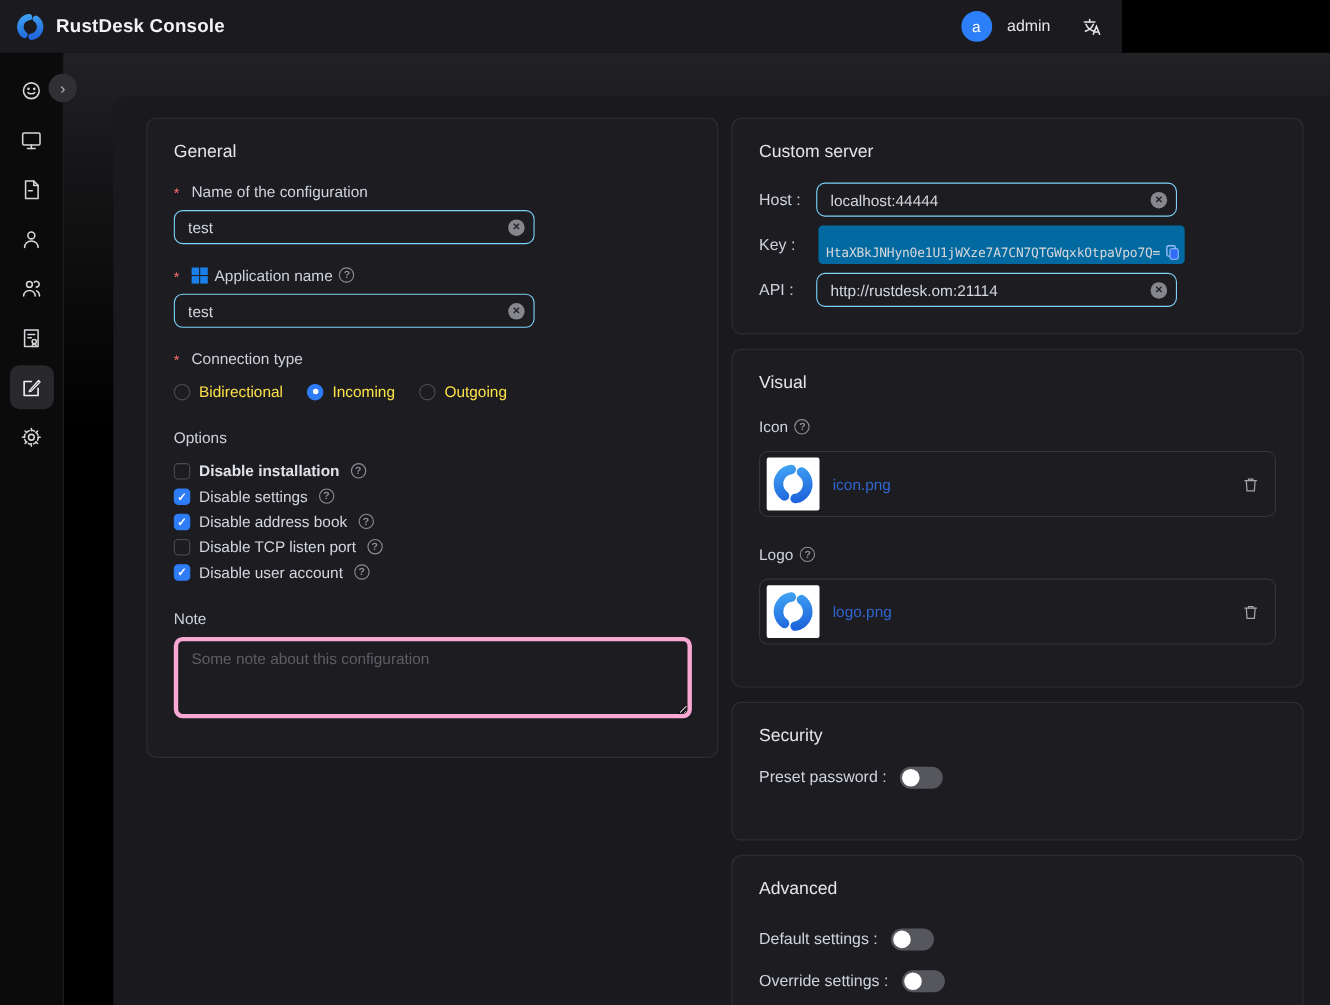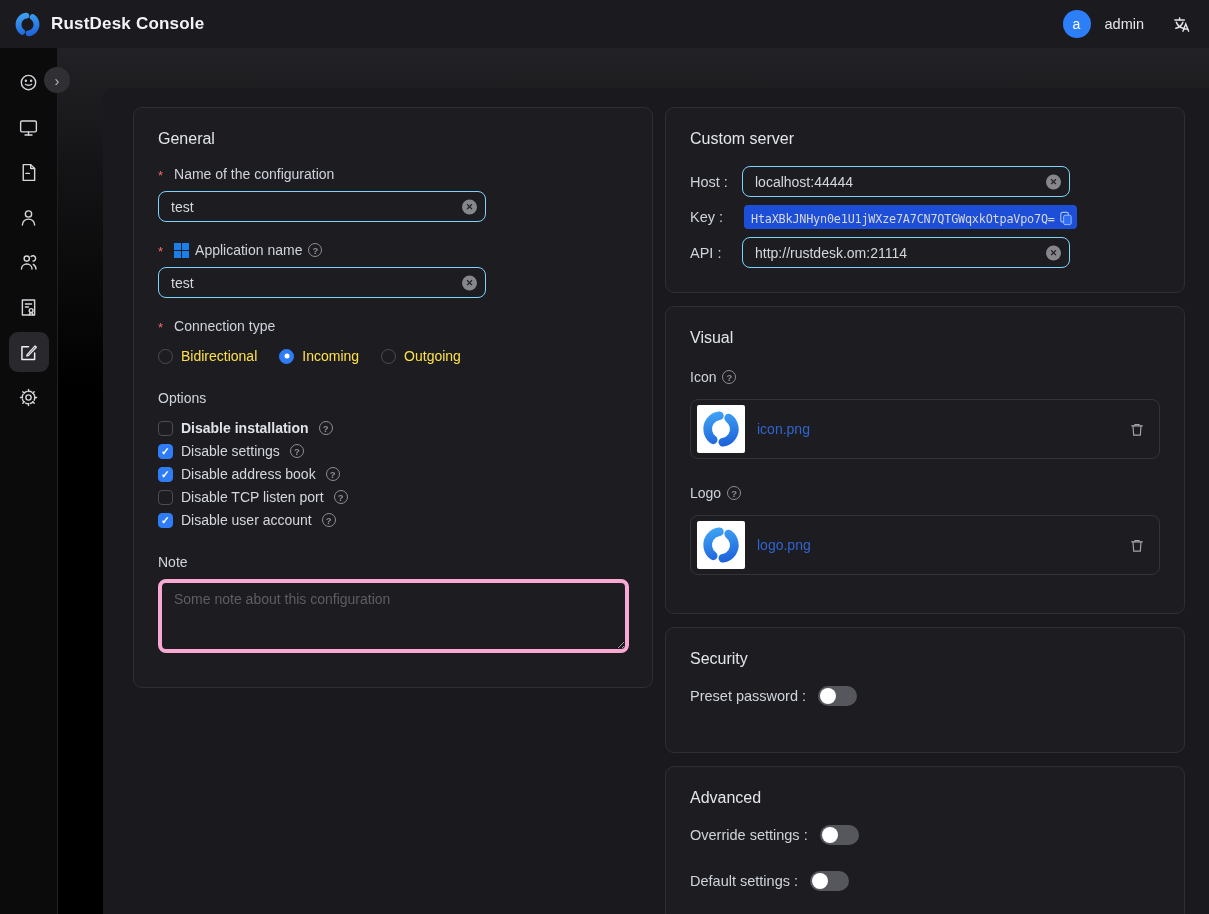--- a/index.html
+++ b/index.html
@@ -1,20 +1,20 @@
 <!DOCTYPE html>
 <html><head>
 <meta charset="utf-8">
 <style>
   * { margin:0; padding:0; box-sizing:border-box; }
   html,body { width:1209px; height:914px; overflow:hidden; background:#000;
     font-family:"Liberation Sans", sans-serif; }
 
   
-  .top-bar { position:absolute; left:0; top:0; width:1209px; height:48px;
+  .top-bar { position:absolute; left:0; top:0; width:1020px; height:48px;
     background:#1b1b1f; display:flex; align-items:center; justify-content:space-between;
     padding:0 18px 0 14px; z-index:30; }
   .brand { display:flex; align-items:center; gap:10px; }
   .brand-title { color:#f2f3f5; font-size:17px; font-weight:700; letter-spacing:.2px; }
   .top-right { display:flex; align-items:center; gap:14px; }
   .avatar { width:28px; height:28px; border-radius:50%; background:#2d7ff9; color:#fff;
     display:flex; align-items:center; justify-content:center; font-size:14px; cursor:pointer; }
   .user-name { color:#e3e5e8; font-size:14.5px; margin-right:14px; }
   .translate-btn { cursor:pointer; display:flex; align-items:center; }
 
@@ -82,22 +82,22 @@
   textarea.note-area { width:471px; height:74px; background:#1d1d21; border:4px solid #f9a8d4;
     border-radius:8px; color:#d3d7de; font-size:14px; padding:8px 12px; resize:vertical;
     font-family:"Liberation Sans", sans-serif; outline:none; }
   textarea.note-area::placeholder { color:#5c5e64; }
   .text-input::placeholder { color:#5c5e64; }
 
   
   .srv-row { display:flex; align-items:center; margin-bottom:8px; }
   .srv-label { width:52px; color:#cfd3dc; font-size:14.5px; flex:none; }
   .srv-input-wrap { position:relative; width:328px; margin-bottom:0; }
-  .key-chip { display:inline-flex; align-items:center; background:#1d4ed8; border-radius:4px;
-    padding:6px 4px 3px 7px; margin-left:2px; cursor:text; }
+  .key-chip { display:inline-flex; align-items:center; background:#0369a1; border-radius:4px;
+    padding:17px 4px 3px 7px; margin-left:2px; cursor:text; }
   .key-text { font-family:"DejaVu Sans Mono", monospace; font-size:11.8px; color:#d6d7da;
     letter-spacing:-0.2px; white-space:nowrap; }
   .copy-icon { margin-left:3px; cursor:pointer; display:flex; }
 
   
   .upload-row { width:470px; height:60px; border:1px solid #333438; border-radius:8px;
     display:flex; align-items:center; padding:6px 14px 6px 6px; margin-bottom:26px; }
   .thumb { width:48px; height:48px; background:#fff; border-radius:2px; display:flex;
     align-items:center; justify-content:center; flex:none; }
   .file-link { color:#3064cf; font-size:14px; margin-left:12px; cursor:pointer;
@@ -399,26 +399,26 @@
     <section class="card" style="padding-bottom:46px;">
       <div class="card-title" style="margin-bottom:6px;">Security</div>
       <div class="toggle-row">
         <span class="toggle-label">Preset password :</span>
         <span class="toggle"></span>
       </div>
     </section>
 
     <section class="card" style="padding-bottom:30px;">
       <div class="card-title" style="margin-bottom:6px;">Advanced</div>
+      <div class="toggle-row" style="margin-top:26px;">
+        <span class="toggle-label">Default settings :</span>
+        <span class="toggle"></span>
+      </div>
       <div class="toggle-row">
         <span class="toggle-label">Override settings :</span>
         <span class="toggle"></span>
       </div>
-      <div class="toggle-row" style="margin-top:26px;">
-        <span class="toggle-label">Default settings :</span>
-        <span class="toggle"></span>
-      </div>
     </section>
 
   </div>
 </div>
 </main>
 </div>
 
 </body></html>

